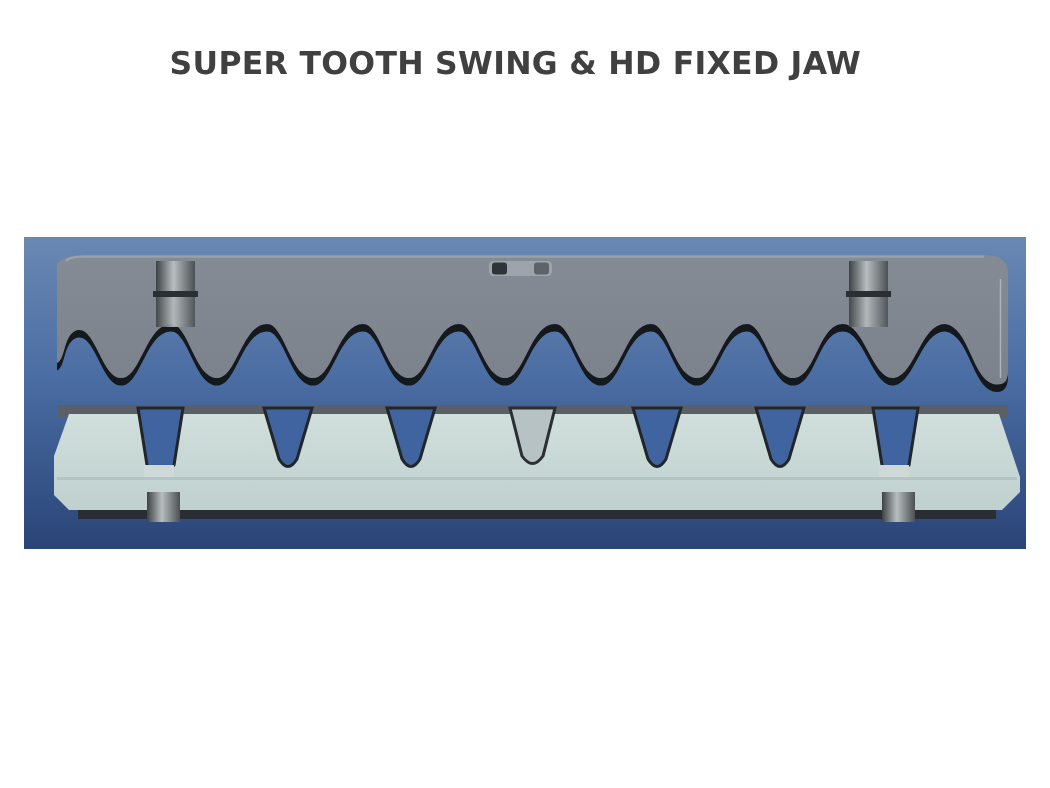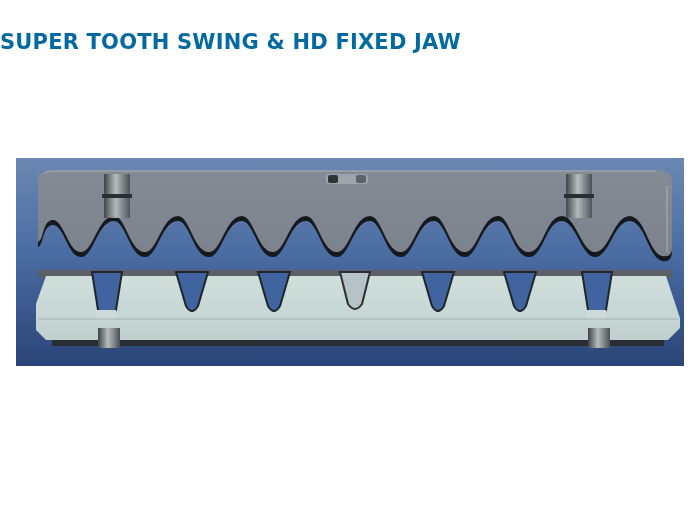--- a/index.html
+++ b/index.html
@@ -1,20 +1,20 @@
 <!DOCTYPE html>
 <html><head>
 <meta charset="utf-8">
 <style>
   html, body { margin: 0; padding: 0; background: #ffffff; }
   body { width: 700px; height: 525px; position: relative; overflow: hidden; font-family: "DejaVu Sans", sans-serif; }
   .title {
-    position: absolute; left: 0; top: 30px; width: 687px; text-align: left;
+    position: absolute; left: 0; top: 30px; width: 687px; text-align: center;
     font-family: "DejaVu Sans", sans-serif; font-weight: bold; font-size: 21px;
-    letter-spacing: 0.2px; color: #0369a1;
+    letter-spacing: 0.2px; color: #404040;
   }
   .figure { position: absolute; left: 16px; top: 158px; width: 668px; height: 208px; }
   .figure svg { display: block; }
 </style>
 </head>
 <body>
 
 <div class="title">SUPER TOOTH SWING &amp; HD FIXED JAW</div>
 
 <div class="figure">

